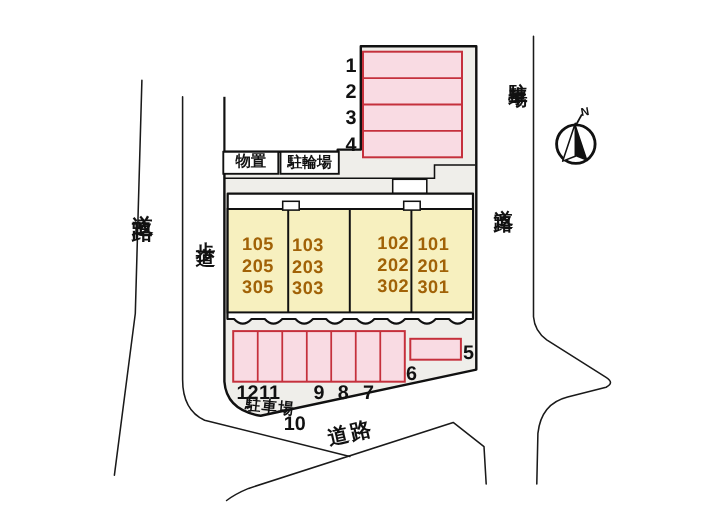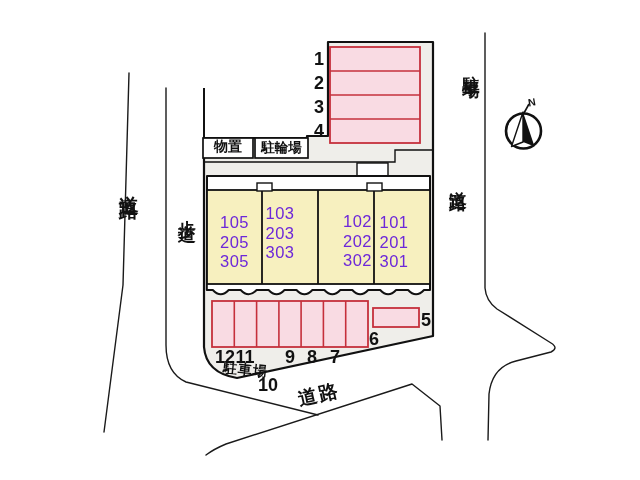--- a/index.html
+++ b/index.html
@@ -4,21 +4,21 @@
 <style>
   html,body{margin:0;padding:0;background:#fff;}
   .stage{position:relative;width:640px;height:480px;background:#ffffff;overflow:hidden;
          font-family:"Liberation Sans", sans-serif;}
   svg{position:absolute;left:0;top:0;}
   .lbl{position:absolute;color:#111;font-weight:bold;line-height:1.15;white-space:pre;}
   .v{writing-mode:vertical-rl;text-orientation:upright;}
   .box-lbl{display:flex;align-items:center;justify-content:center;}
   .num{text-align:center;}
   .rnum{text-align:right;}
-  .unit{position:absolute;text-align:center;font-weight:normal;color:#6d28d9;
+  .unit{position:absolute;text-align:center;font-weight:bold;color:#a16207;
         font-size:16.5px;line-height:19.5px;letter-spacing:0.5px;}
   .unit span{display:block;}
   .blackline{stroke:#111;fill:none;}
   .thinline{stroke:#1a1a1a;stroke-width:1.4;fill:none;stroke-linejoin:round;stroke-linecap:round;}
 </style>
 </head>
 <body>
 
 <div class="stage">
 
@@ -97,21 +97,21 @@
   <div class="lbl rnum" style="left:298px;top:49px;width:26px;font-size:18px;">1</div>
   <div class="lbl rnum" style="left:298px;top:73px;width:26px;font-size:18px;">2</div>
   <div class="lbl rnum" style="left:298px;top:97px;width:26px;font-size:18px;">3</div>
   <div class="lbl rnum" style="left:298px;top:121px;width:26px;font-size:18px;">4</div>
 
   <div class="unit" style="left:207px;top:213px;width:55px;">
     <span>105</span>
       <span>205</span>
       <span>305</span>
   </div>
-  <div class="unit" style="left:262px;top:204px;width:36px;">
+  <div class="unit" style="left:262px;top:214px;width:36px;">
     <span>103</span>
       <span>203</span>
       <span>303</span>
   </div>
   <div class="unit" style="left:318px;top:212px;width:79px;">
     <span>102</span>
       <span>202</span>
       <span>302</span>
   </div>
   <div class="unit" style="left:374px;top:213px;width:40px;">

